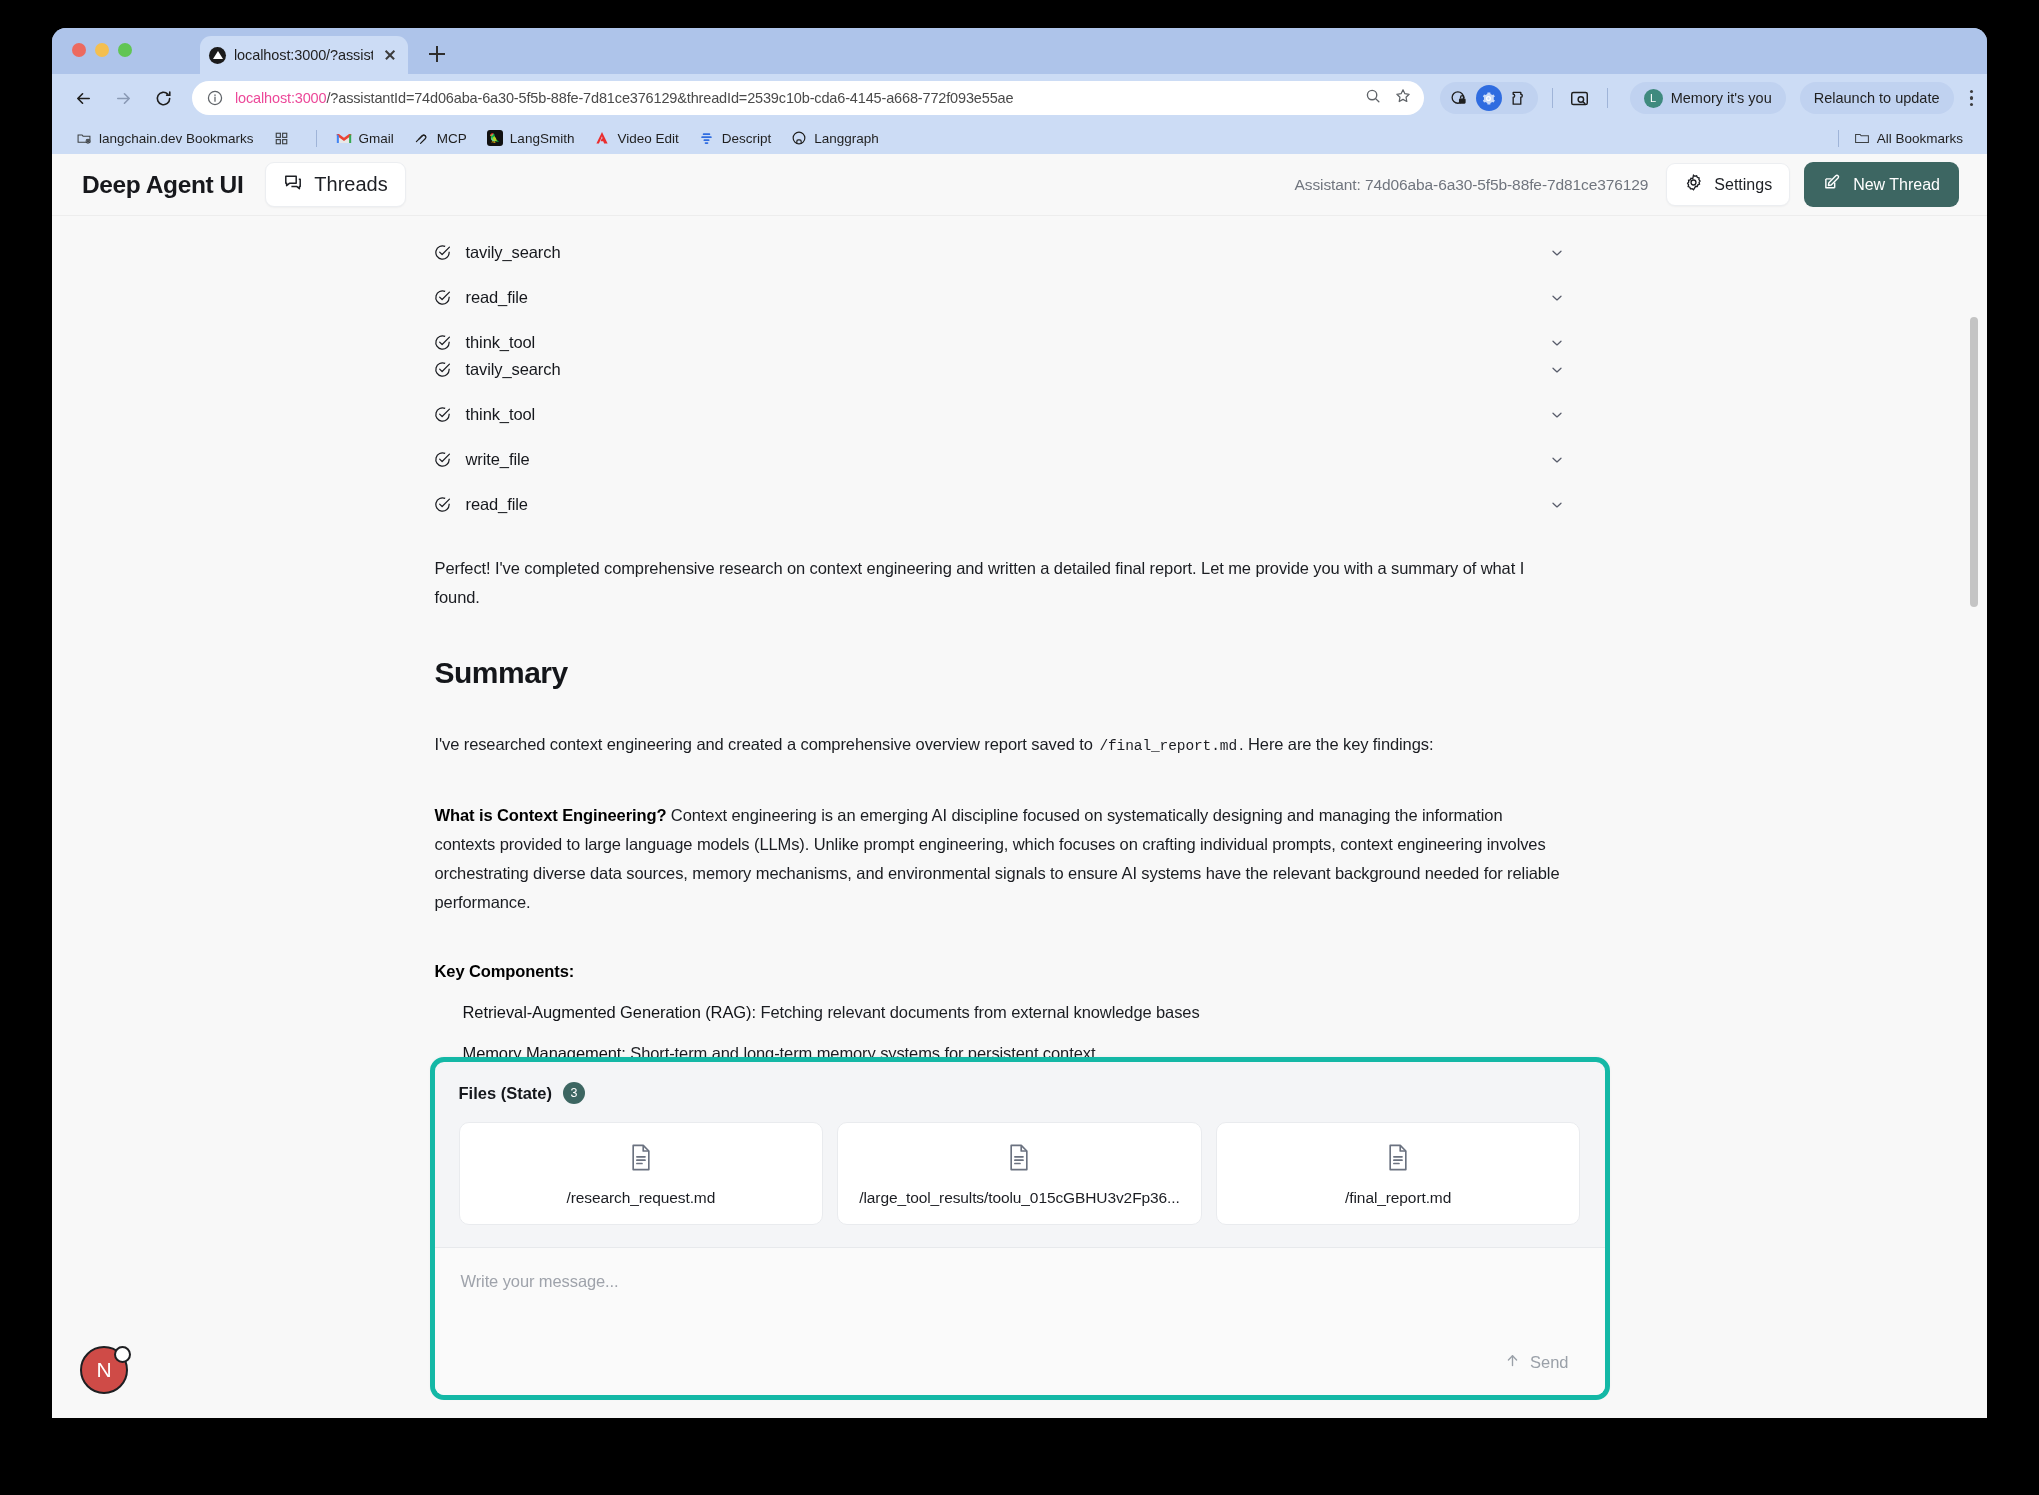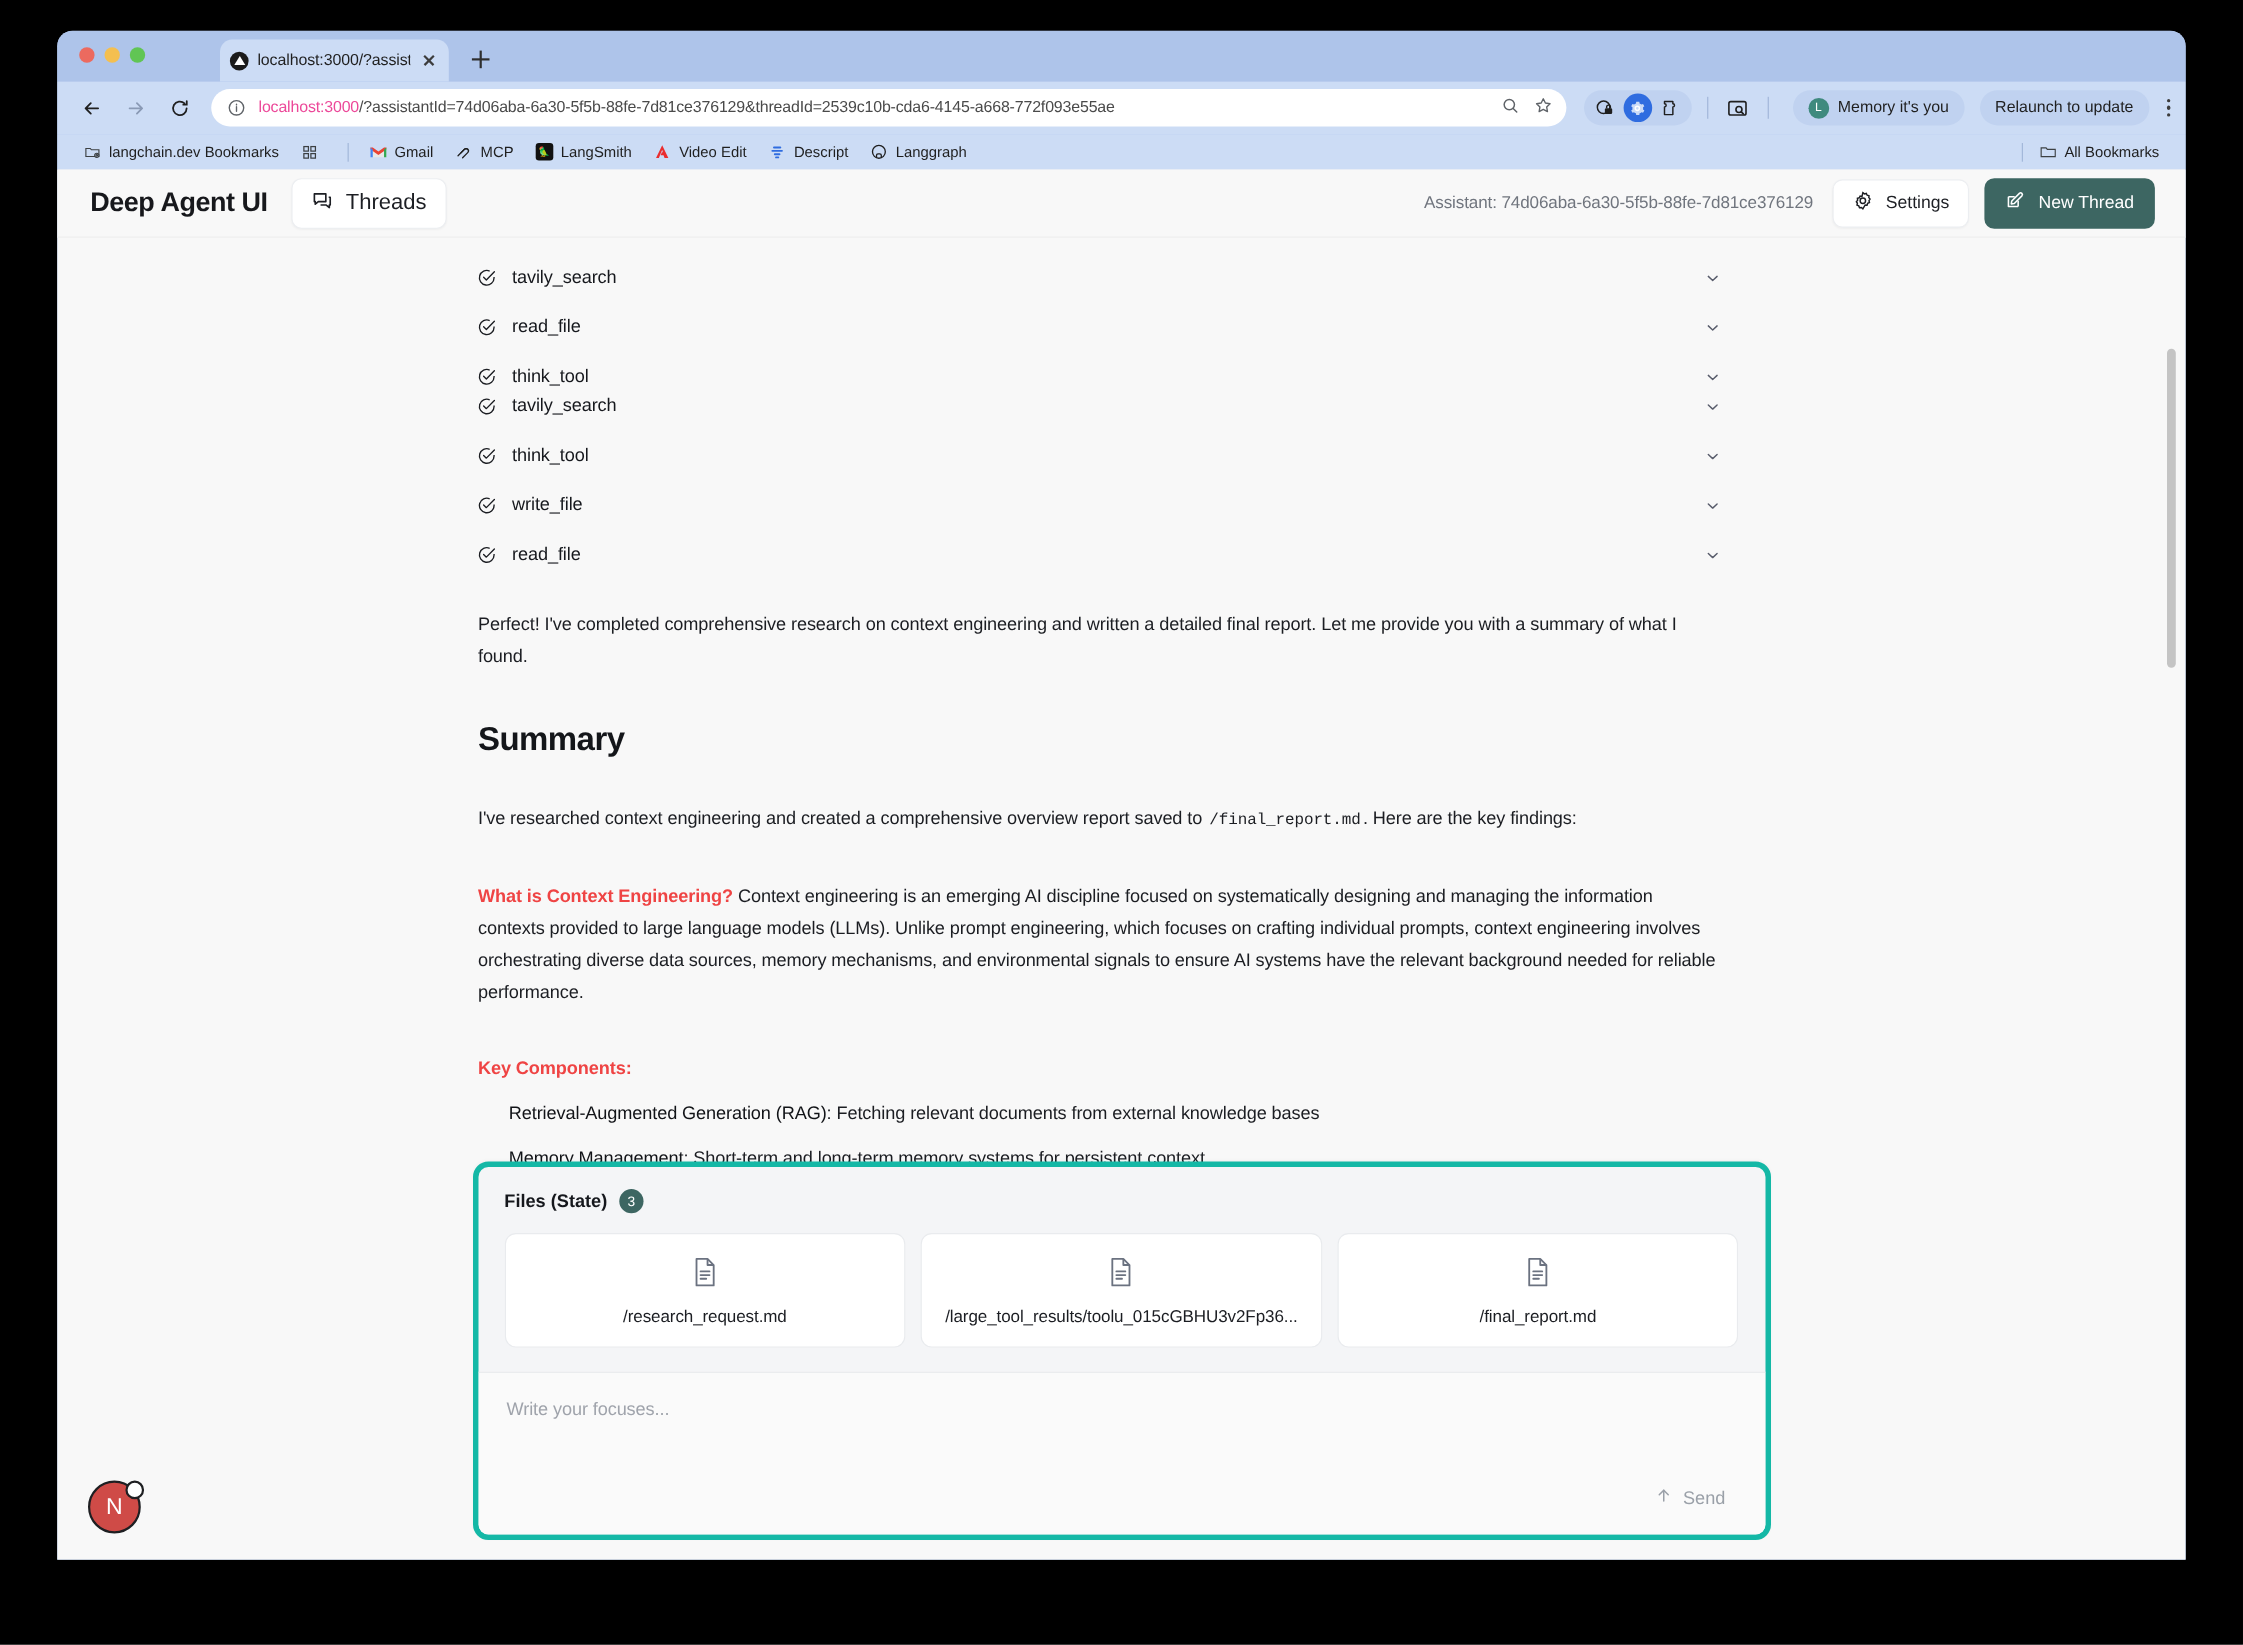--- a/index.html
+++ b/index.html
@@ -249,21 +249,21 @@
     position: absolute; right: 60px; top: 50%; transform: translateY(-50%);
     width: 16px; height: 16px;
   }
 
   .para {
     font-size: 16.5px; line-height: 29px;
     color: #1b1d22; padding: 0 62px 0 20px;
     margin-top: 40px;
     letter-spacing: -.1px;
   }
-  .para b { font-weight: bold; color: #ef4444; }
+  .para b { font-weight: bold; color: #000000; }
   .h2 {
     font-size: 30px; font-weight: bold; color: #14161a;
     padding-left: 20px; margin-top: 44px;
     letter-spacing: -.5px;
   }
   code.inline {
     font-family: "Liberation Mono", monospace;
     font-size: 14.5px; color: #1b1d22;
     background: transparent;
     padding: 0 2px;
@@ -764,21 +764,21 @@
                   <path d="M7.3 12.4h7.3M7.3 15.4h7.3M7.3 18.4h4.6" stroke-linecap="round"></path>
                 </svg>
             </span>
             <span class="file-name">/final_report.md</span>
           </div>
 
         </div>
       </div>
 
       <div class="composer">
-        <div class="composer-input">Write your focuses...</div>
+        <div class="composer-input">Write your message...</div>
         <div class="send-row">
           <div class="send-btn">
             <span>
               <svg width="17" height="17" viewBox="0 0 20 20" fill="none" stroke="#9aa0a8" stroke-width="1.6" stroke-linecap="round" stroke-linejoin="round">
                   <path d="M10 16V4.5"></path>
                   <path d="M5.2 9.3L10 4.4l4.8 4.9"></path>
                 </svg>
             </span>
             <span>Send</span>
           </div>

